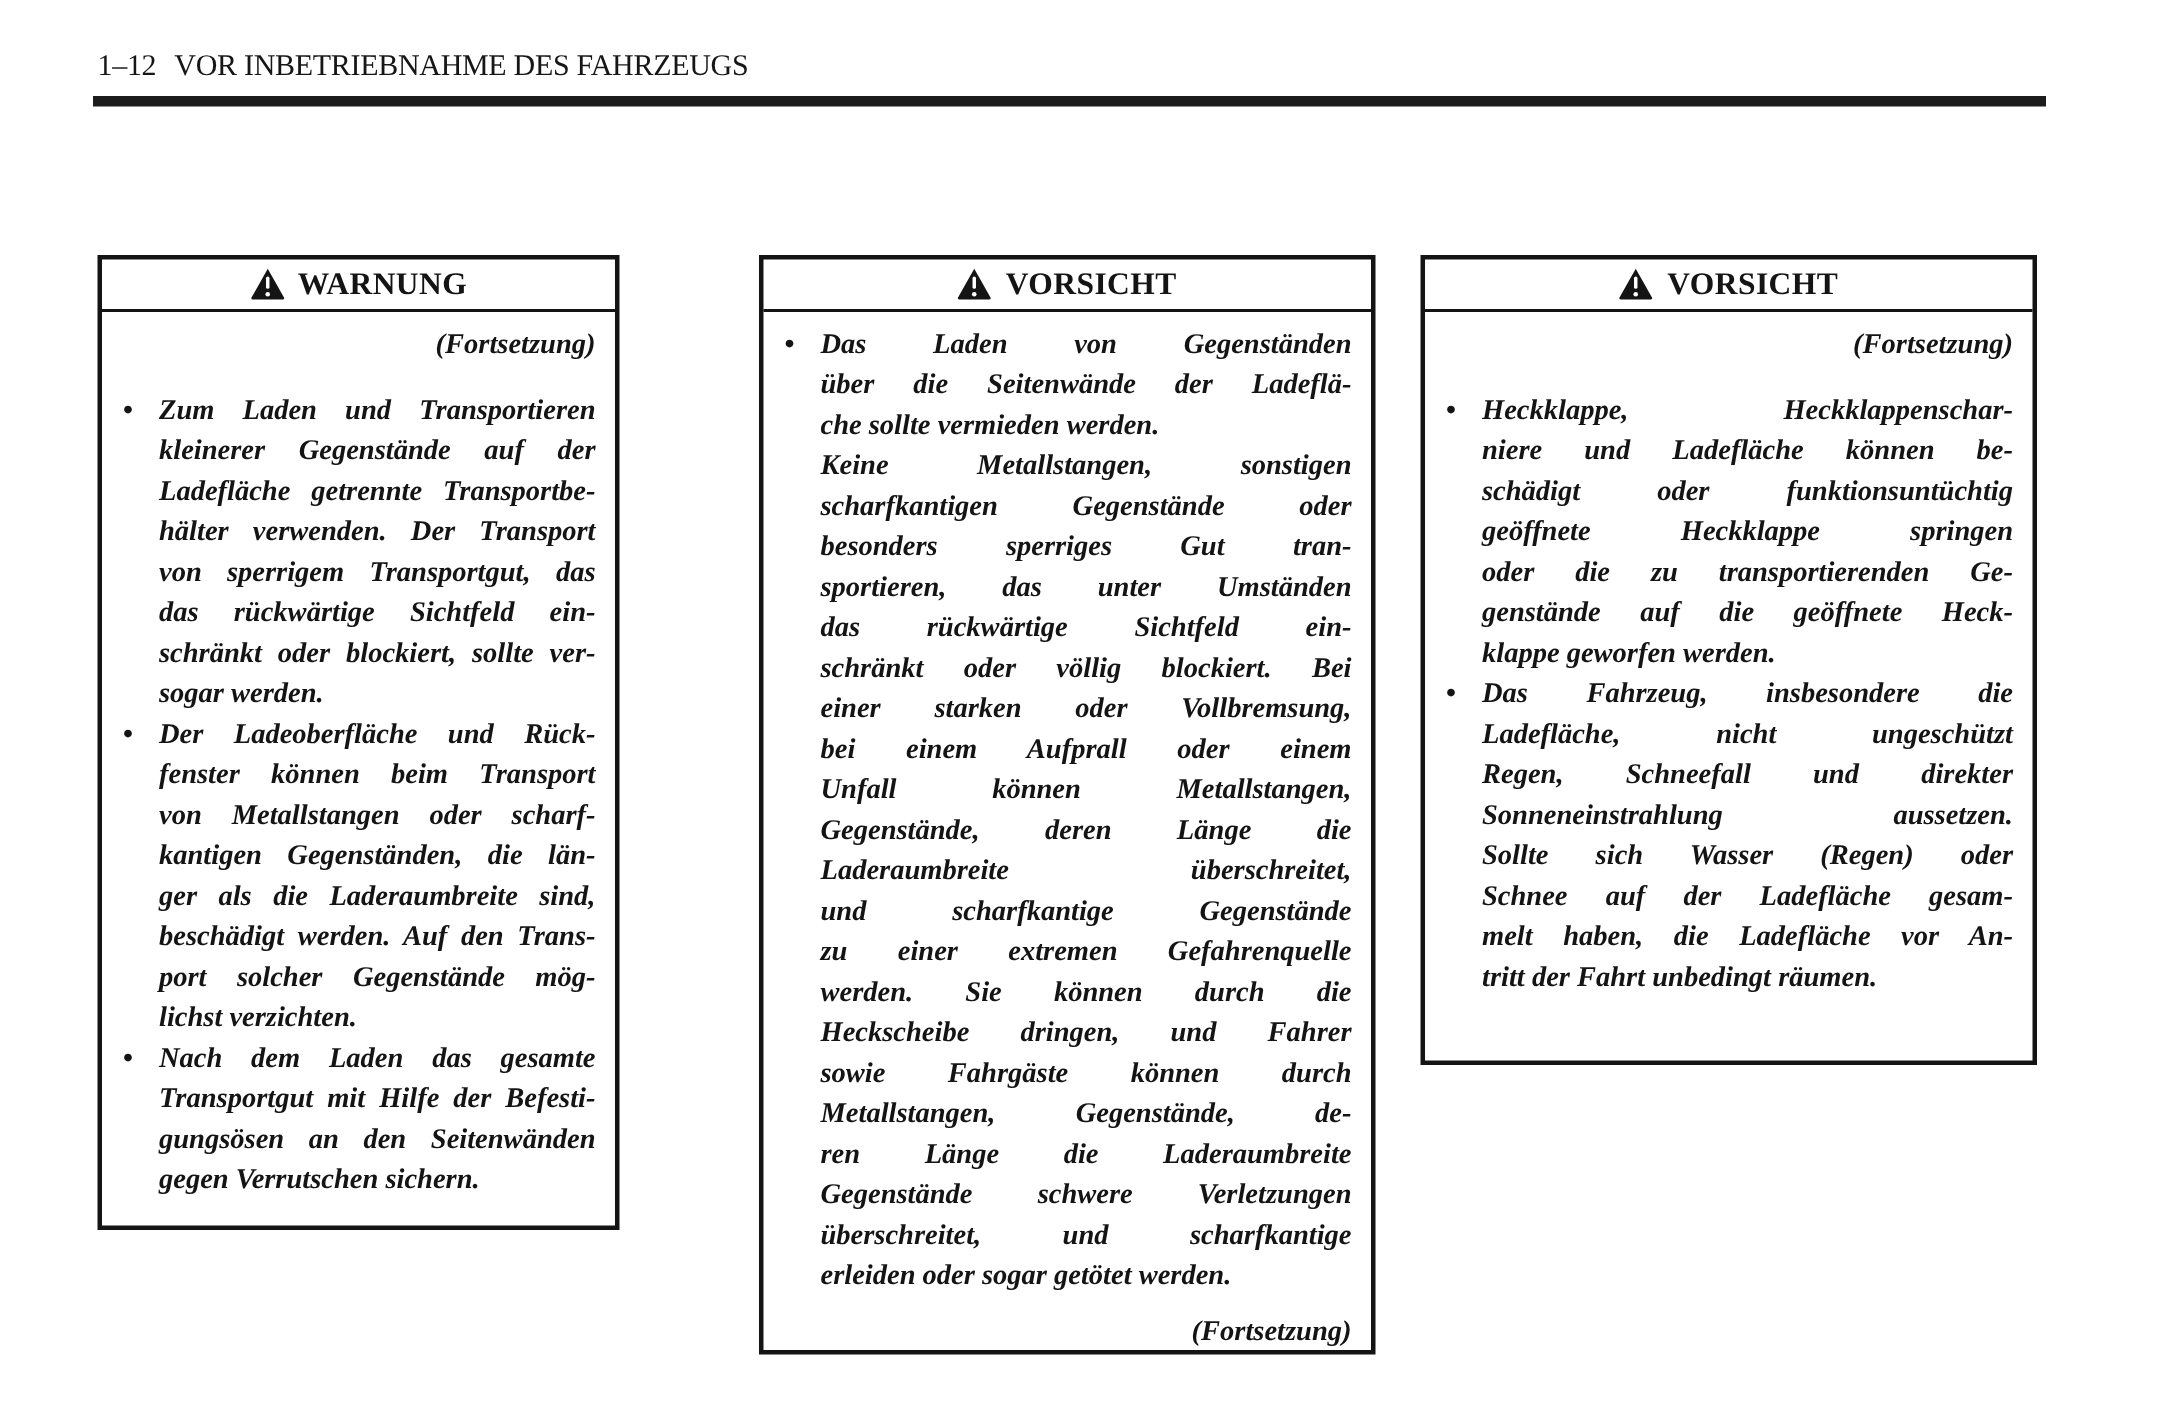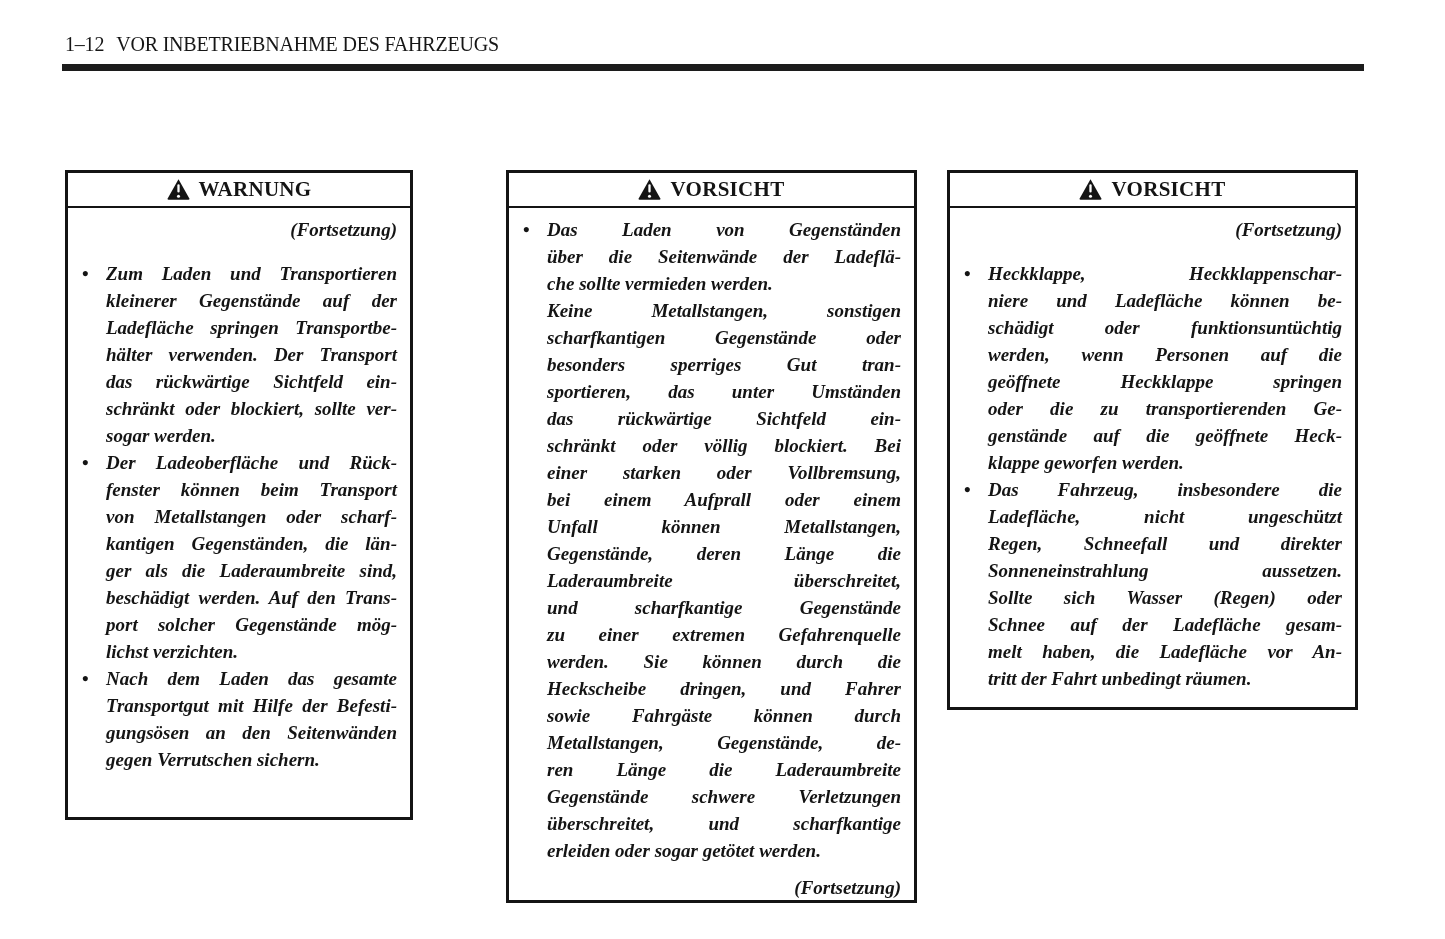--- a/index.html
+++ b/index.html
@@ -77,22 +77,23 @@
     </div>
     <div class="wbox-body">
         <div class="note-item gap-after">
           <div class="note-line">(Fortsetzung)</div>
         </div>
         <div class="item">
           <div class="marker">•</div>
           <div class="lines">
             <div class="line">Zum Laden und Transportieren</div>
             <div class="line">kleinerer Gegenstände auf der</div>
-            <div class="line">Ladefläche springen Transportbe-</div>
+            <div class="line">Ladefläche getrennte Transportbe-</div>
             <div class="line">hälter verwenden. Der Transport</div>
+            <div class="line">von sperrigem Transportgut, das</div>
             <div class="line">das rückwärtige Sichtfeld ein-</div>
             <div class="line">schränkt oder blockiert, sollte ver-</div>
             <div class="line last">sogar werden.</div>
           </div>
         </div>
         <div class="item">
           <div class="marker">•</div>
           <div class="lines">
             <div class="line">Der Ladeoberfläche und Rück-</div>
             <div class="line">fenster können beim Transport</div>
@@ -175,21 +176,20 @@
     <div class="wbox-body">
         <div class="note-item gap-after">
           <div class="note-line">(Fortsetzung)</div>
         </div>
         <div class="item">
           <div class="marker">•</div>
           <div class="lines">
             <div class="line">Heckklappe, Heckklappenschar-</div>
             <div class="line">niere und Ladefläche können be-</div>
             <div class="line">schädigt oder funktionsuntüchtig</div>
-            <div class="line">werden, wenn Personen auf die</div>
             <div class="line">geöffnete Heckklappe springen</div>
             <div class="line">oder die zu transportierenden Ge-</div>
             <div class="line">genstände auf die geöffnete Heck-</div>
             <div class="line last">klappe geworfen werden.</div>
           </div>
         </div>
         <div class="item">
           <div class="marker">•</div>
           <div class="lines">
             <div class="line">Das Fahrzeug, insbesondere die</div>

